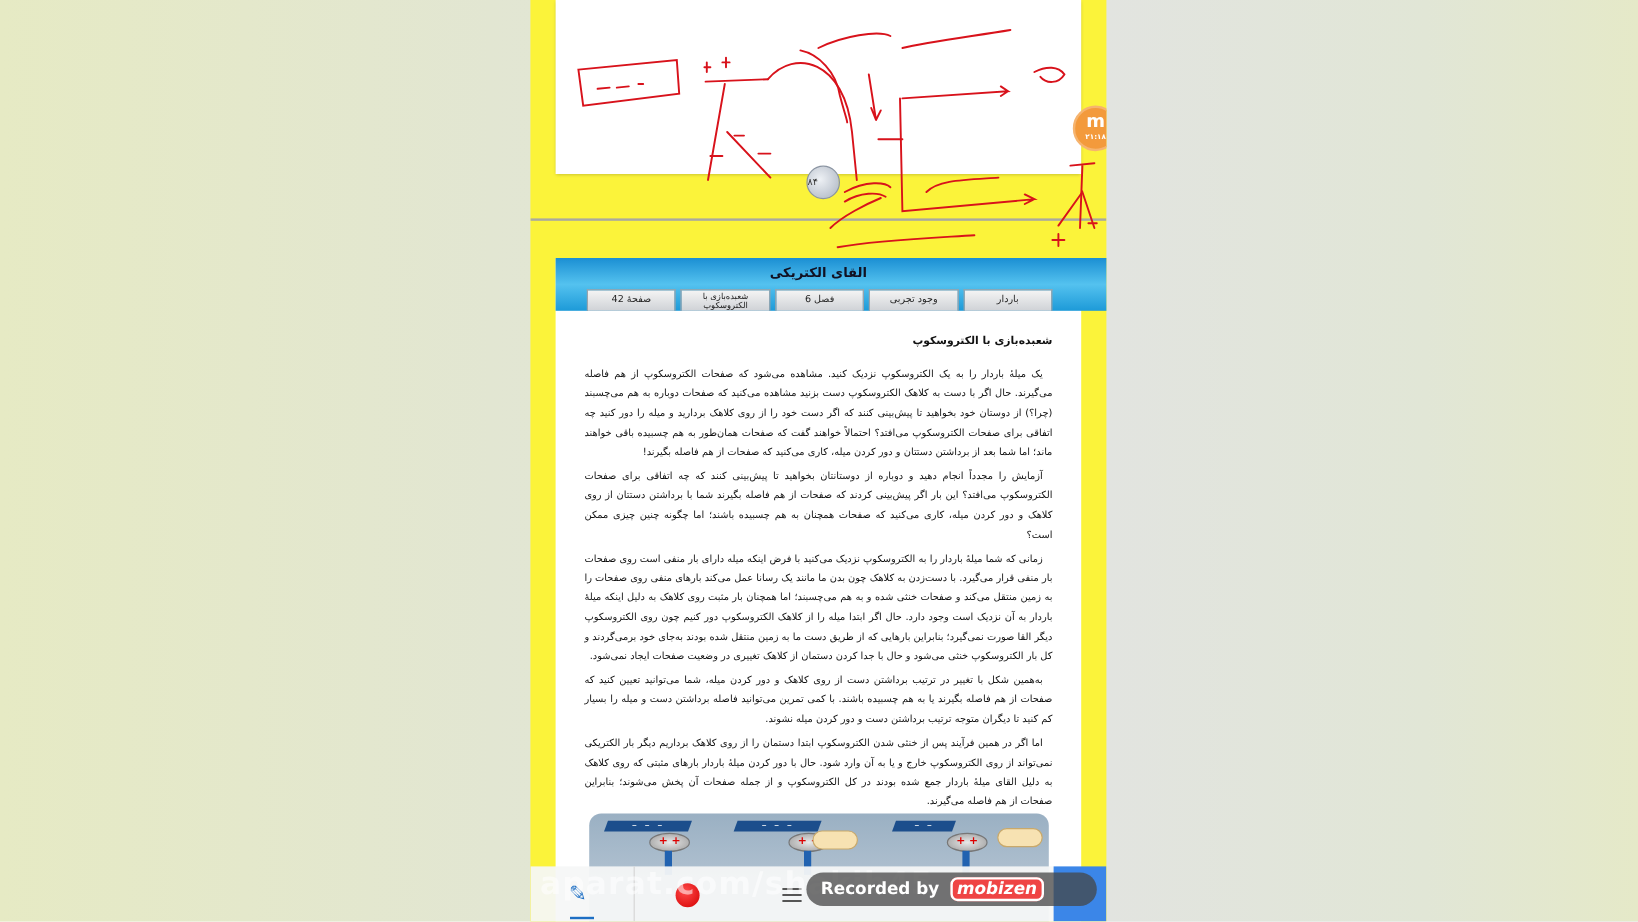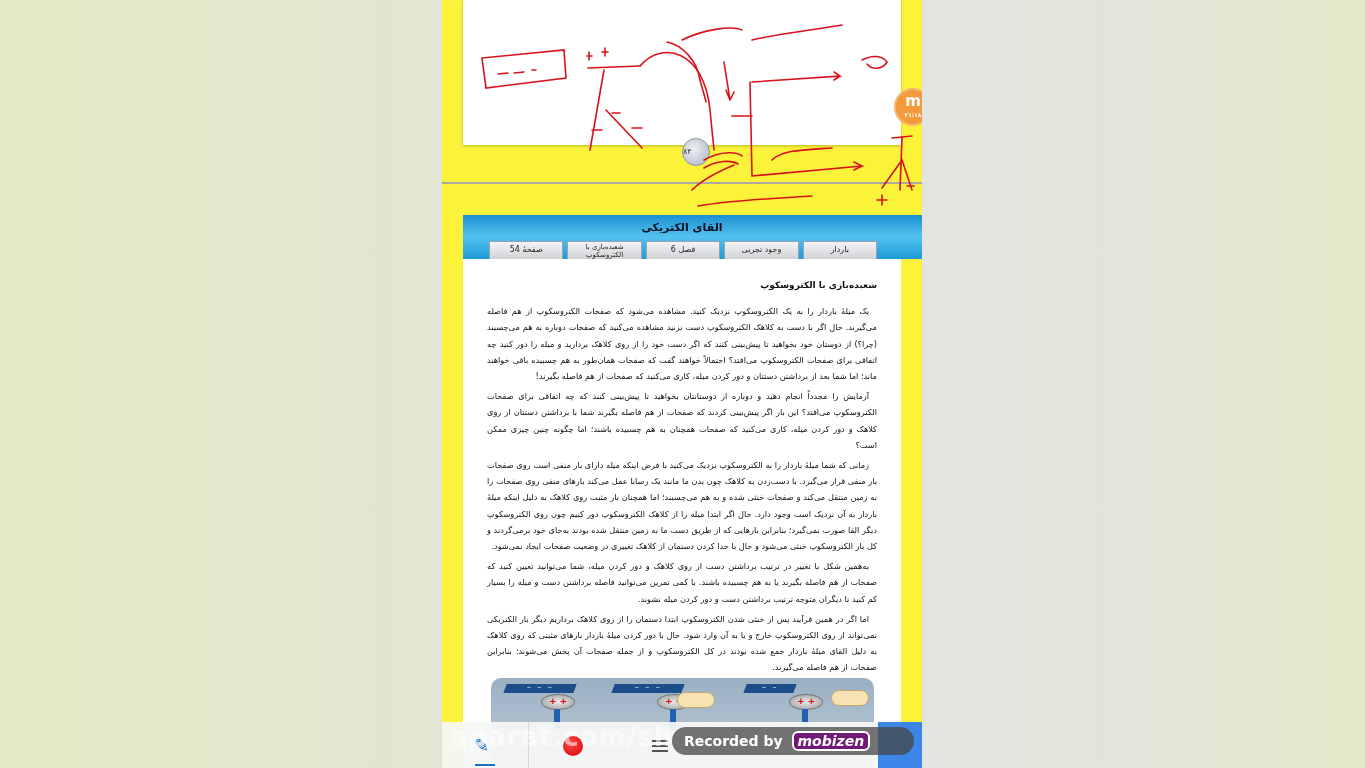--- a/index.html
+++ b/index.html
@@ -4,21 +4,21 @@
 <style>
   html,body{margin:0;padding:0;}
   body{width:1365px;height:768px;overflow:hidden;position:relative;
     background:linear-gradient(90deg,#e6eac4 0%,#e2e6d2 30%,#e1e4e0 60%,#e2e5e2 100%);
     font-family:"DejaVu Sans",sans-serif;}
   .bg-right{position:absolute;left:922px;top:0;width:443px;height:768px;
     background:linear-gradient(90deg,#e2e4e0 0%,#e1e6d6 60%,#e5e9c8 100%);}
   .phone{position:absolute;left:442px;top:0;width:480px;height:768px;background:#fbf33a;overflow:hidden;}
   .page-top{position:absolute;left:21px;top:0;width:438px;height:145px;background:#fff;
     box-shadow:0 1px 3px rgba(0,0,0,.25);}
-  .page-num{position:absolute;left:240px;top:138px;width:26px;height:26px;border-radius:50%;
+  .page-num{position:absolute;left:230px;top:138px;width:26px;height:26px;border-radius:50%;
     background:radial-gradient(circle at 40% 40%,#eef1f5,#aab3c0);border:1px solid #8a94a2;
     font-size:8px;color:#333;text-align:left;line-height:26px;}
   .divider{position:absolute;left:0;top:182px;width:480px;height:2px;background:#a9a9a0;}
   .annot{position:absolute;left:0;top:0;width:480px;height:230px;pointer-events:none;}
   .page{position:absolute;left:21px;top:215px;width:438px;height:560px;background:#fff;}
   .page-header{position:absolute;left:0;top:0;width:517px;height:44px;
     background:linear-gradient(180deg,#1b8fd3 0%,#54c2ef 50%,#1d9ad8 100%);}
   .page-title{position:absolute;left:0;top:6px;width:438px;text-align:center;font-size:11px;font-weight:bold;color:#112;}
   .tabs{position:absolute;left:26px;top:26px;width:388px;height:18px;display:flex;flex-direction:row-reverse;gap:4px;}
   .tab{flex:1;background:linear-gradient(180deg,#f4f4f4,#cfd2d6);border:1px solid #9aa3ab;border-bottom:none;
@@ -38,21 +38,21 @@
   .bar-sep{position:absolute;left:86px;top:0;width:1px;height:46px;background:#d6d6d6;}
   .pencil{position:absolute;left:32px;top:14px;width:20px;height:20px;color:#1e6fc4;font-size:18px;line-height:20px;}
   .pencil-underline{position:absolute;left:33px;top:42px;width:20px;height:2px;background:#1e6fc4;}
   .rec-dot{position:absolute;left:121px;top:14px;width:20px;height:20px;border-radius:50%;background:radial-gradient(circle at 40% 35%,#ff4a4a,#d40000);}
   .menu-lines{position:absolute;left:210px;top:18px;width:16px;height:14px;
     background:repeating-linear-gradient(180deg,#555 0,#555 2px,transparent 2px,transparent 5px);}
   .blue-btn{position:absolute;left:436px;top:722px;width:44px;height:46px;background:#3b86e8;}
   .watermark{position:absolute;left:8px;top:722px;font-size:26px;font-weight:bold;color:rgba(255,255,255,.55);letter-spacing:1px;white-space:nowrap;}
   .recorded{position:absolute;left:230px;top:727px;width:230px;height:28px;border-radius:14px;
     background:rgba(70,70,70,.75);color:#fff;font-size:14px;font-weight:bold;line-height:28px;padding-left:12px;white-space:nowrap;}
-  .recorded .brand{font-style:italic;border:2px solid #fff;border-radius:6px;padding:0 4px;margin-left:4px;background:#701a75;}
+  .recorded .brand{font-style:italic;border:2px solid #fff;border-radius:6px;padding:0 4px;margin-left:4px;background:#ef4444;}
   .mobizen-float{position:absolute;left:452px;top:88px;width:34px;height:34px;border-radius:50%;
     background:#f39a3c;border:2px solid #f6b46f;color:#fff;text-align:center;font-size:15px;font-weight:bold;line-height:22px;}
   .mobizen-float small{display:block;font-size:6px;line-height:6px;}
 </style>
 </head>
 <body>
 
 <div class="bg-right"></div>
 
 <div class="phone">
@@ -62,21 +62,21 @@
   <div class="divider"></div>
 
   <div class="page">
     <div class="page-header">
       <div class="page-title">القای الکتریکی</div>
       <div class="tabs">
         <div class="tab">باردار</div>
         <div class="tab">وجود تجربی</div>
         <div class="tab">فصل 6</div>
         <div class="tab two">شعبده‌بازی با الکتروسکوپ</div>
-        <div class="tab">صفحهٔ 54</div>
+        <div class="tab">صفحهٔ 42</div>
       </div>
     </div>
 
     <div class="content">
       <h3>شعبده‌بازی با الکتروسکوپ</h3>
       <p>یک میلهٔ باردار را به یک الکتروسکوپ نزدیک کنید. مشاهده می‌شود که صفحات الکتروسکوپ از هم فاصله می‌گیرند. حال اگر با دست به کلاهک الکتروسکوپ دست بزنید مشاهده می‌کنید که صفحات دوباره به هم می‌چسبند (چرا؟) از دوستان خود بخواهید تا پیش‌بینی کنند که اگر دست خود را از روی کلاهک بردارید و میله را دور کنید چه اتفاقی برای صفحات الکتروسکوپ می‌افتد؟ احتمالاً خواهند گفت که صفحات همان‌طور به هم چسبیده باقی خواهند ماند؛ اما شما بعد از برداشتن دستتان و دور کردن میله، کاری می‌کنید که صفحات از هم فاصله بگیرند!</p>
       <p>آزمایش را مجدداً انجام دهید و دوباره از دوستانتان بخواهید تا پیش‌بینی کنند که چه اتفاقی برای صفحات الکتروسکوپ می‌افتد؟ این بار اگر پیش‌بینی کردند که صفحات از هم فاصله بگیرند شما با برداشتن دستتان از روی کلاهک و دور کردن میله، کاری می‌کنید که صفحات همچنان به هم چسبیده باشند؛ اما چگونه چنین چیزی ممکن است؟</p>
       <p>زمانی که شما میلهٔ باردار را به الکتروسکوپ نزدیک می‌کنید با فرض اینکه میله دارای بار منفی است روی صفحات بار منفی قرار می‌گیرد. با دست‌زدن به کلاهک چون بدن ما مانند یک رسانا عمل می‌کند بارهای منفی روی صفحات را به زمین منتقل می‌کند و صفحات خنثی شده و به هم می‌چسبند؛ اما همچنان بار مثبت روی کلاهک به دلیل اینکه میلهٔ باردار به آن نزدیک است وجود دارد. حال اگر ابتدا میله را از کلاهک الکتروسکوپ دور کنیم چون روی الکتروسکوپ دیگر القا صورت نمی‌گیرد؛ بنابراین بارهایی که از طریق دست ما به زمین منتقل شده بودند به‌جای خود برمی‌گردند و کل بار الکتروسکوپ خنثی می‌شود و حال با جدا کردن دستمان از کلاهک تغییری در وضعیت صفحات ایجاد نمی‌شود.</p>
       <p>به‌همین شکل با تغییر در ترتیب برداشتن دست از روی کلاهک و دور کردن میله، شما می‌توانید تعیین کنید که صفحات از هم فاصله بگیرند یا به هم چسبیده باشند. با کمی تمرین می‌توانید فاصله برداشتن دست و میله را بسیار کم کنید تا دیگران متوجه ترتیب برداشتن دست و دور کردن میله نشوند.</p>
       <p>اما اگر در همین فرآیند پس از خنثی شدن الکتروسکوپ ابتدا دستمان را از روی کلاهک برداریم دیگر بار الکتریکی نمی‌تواند از روی الکتروسکوپ خارج و یا به آن وارد شود. حال با دور کردن میلهٔ باردار بارهای مثبتی که روی کلاهک به دلیل القای میلهٔ باردار جمع شده بودند در کل الکتروسکوپ و از جمله صفحات آن پخش می‌شوند؛ بنابراین صفحات از هم فاصله می‌گیرند.</p>

